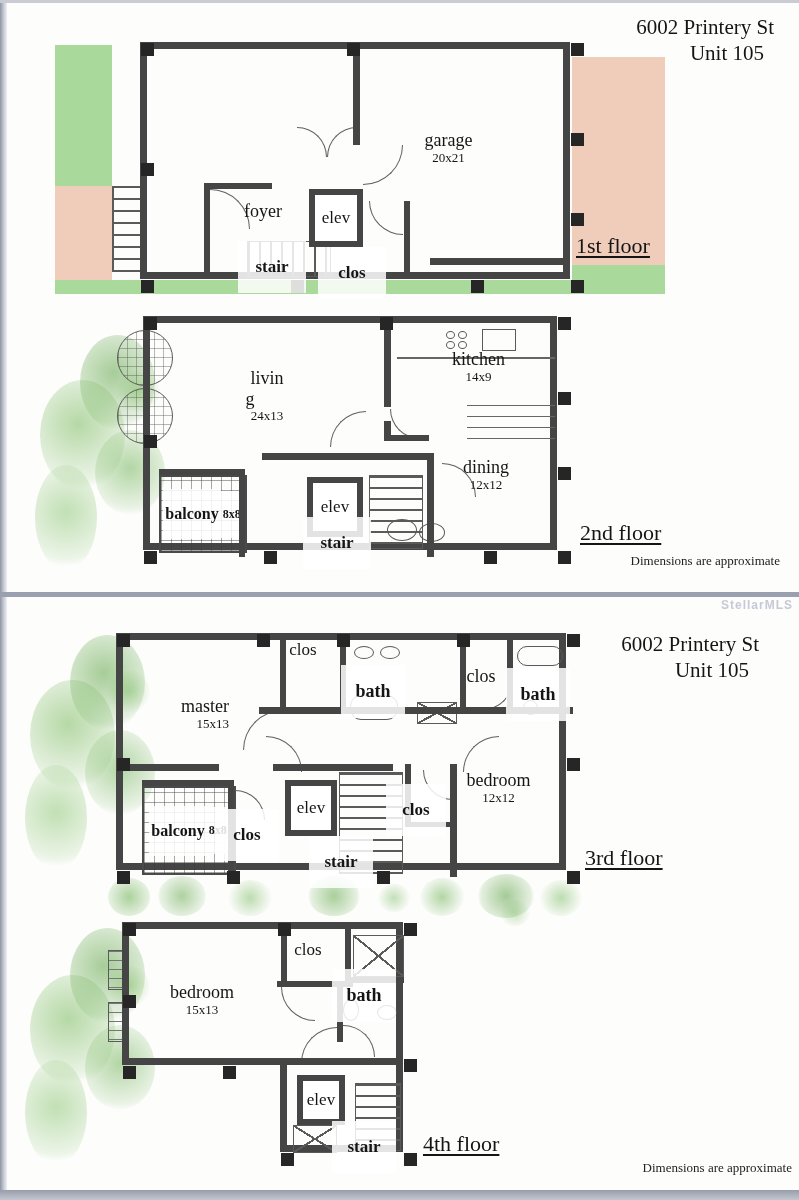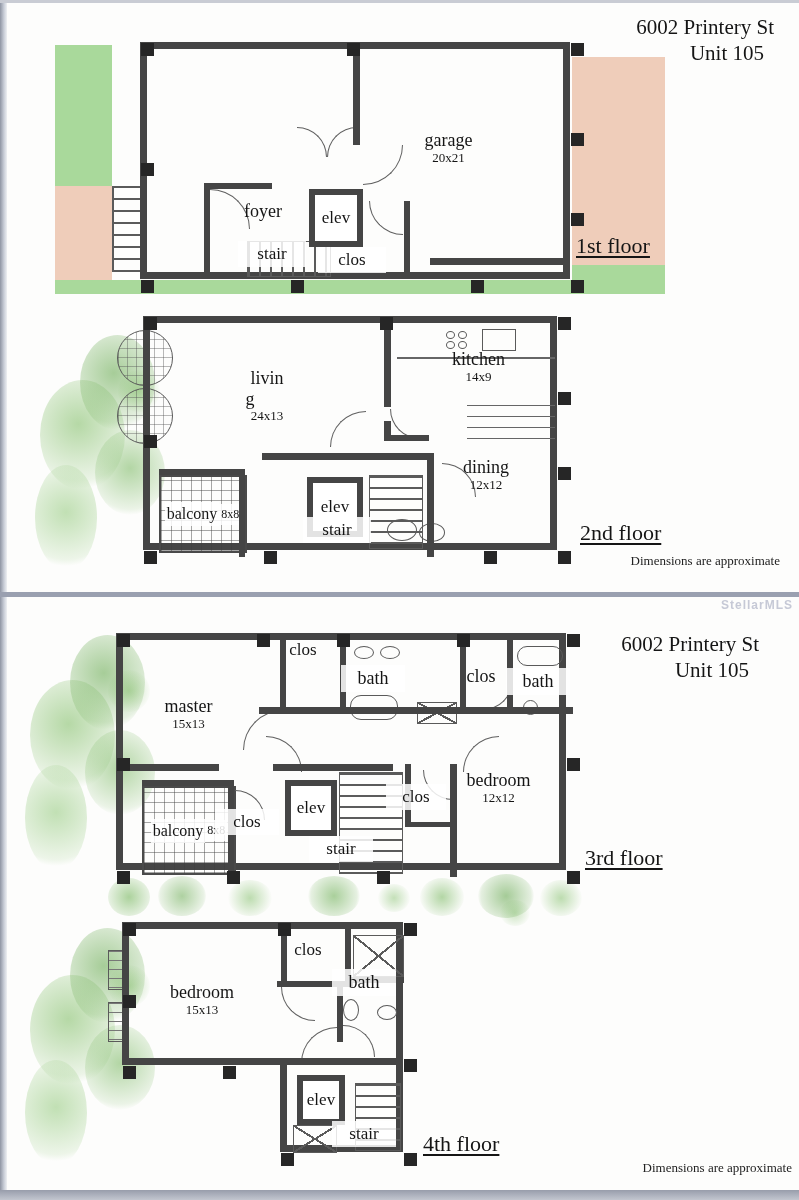--- a/index.html
+++ b/index.html
@@ -51,21 +51,21 @@
   .dot{position:absolute;border:1.3px solid #5a5a5a;border-radius:50%;width:9px;height:8px;z-index:2;box-sizing:border-box;}
   .steps{position:absolute;z-index:2;border-left:2px solid #5a5a5a;border-right:2px solid #5a5a5a;
          background:repeating-linear-gradient(180deg,#5a5a5a 0 2px,transparent 2px 12px);}
   .winds{position:absolute;z-index:2;border:1.2px solid #5a5a5a;
          background:repeating-linear-gradient(180deg,#777 0 1.2px,transparent 1.2px 9px);}
   
   .room{position:absolute;text-align:center;line-height:1.15;z-index:6;}
   .rn{display:block;font-size:18px;}
   .rd{display:block;font-size:13px;}
   .sm .rn{font-size:17px;}
-  .onw{background:rgba(255,255,255,.85);padding:3px 2px;}
+  .onw{background:rgba(255,255,255,.85);padding:16px 2px;font-weight:bold;}
   .floorlabel{position:absolute;font-size:22px;text-decoration:underline;text-underline-offset:3px;z-index:6;}
   .title{position:absolute;font-size:21px;line-height:1.25;text-align:right;z-index:6;}
   .title .t2{padding-right:10px;display:block;}
   .note{position:absolute;font-size:13px;text-align:right;z-index:6;color:#222;}
   
   .blob{position:absolute;border-radius:50%;z-index:0;}
 </style>
 </head>
 <body>
 
@@ -262,21 +262,21 @@
   </div>
   <div class="room" style="left:341px;top:665px;width:64px;">
     <span class="rn onw">bath</span>
   </div>
   <div class="room" style="left:449px;top:666px;width:64px;">
     <span class="rn">clos</span>
   </div>
   <div class="room" style="left:506px;top:668px;width:64px;">
     <span class="rn onw">bath</span>
   </div>
-  <div class="room" style="left:136px;top:696px;width:105px;">
+  <div class="room" style="left:124px;top:696px;width:105px;text-align:right;">
     <span class="rn">master</span>
     <span class="rd">15x13</span>
   </div>
   <div class="room" style="left:446px;top:770px;width:105px;">
     <span class="rn">bedroom</span>
     <span class="rd">12x12</span>
   </div>
   <div class="room sm" style="left:386px;top:784px;width:60px;">
     <span class="rn onw">clos</span>
   </div>

